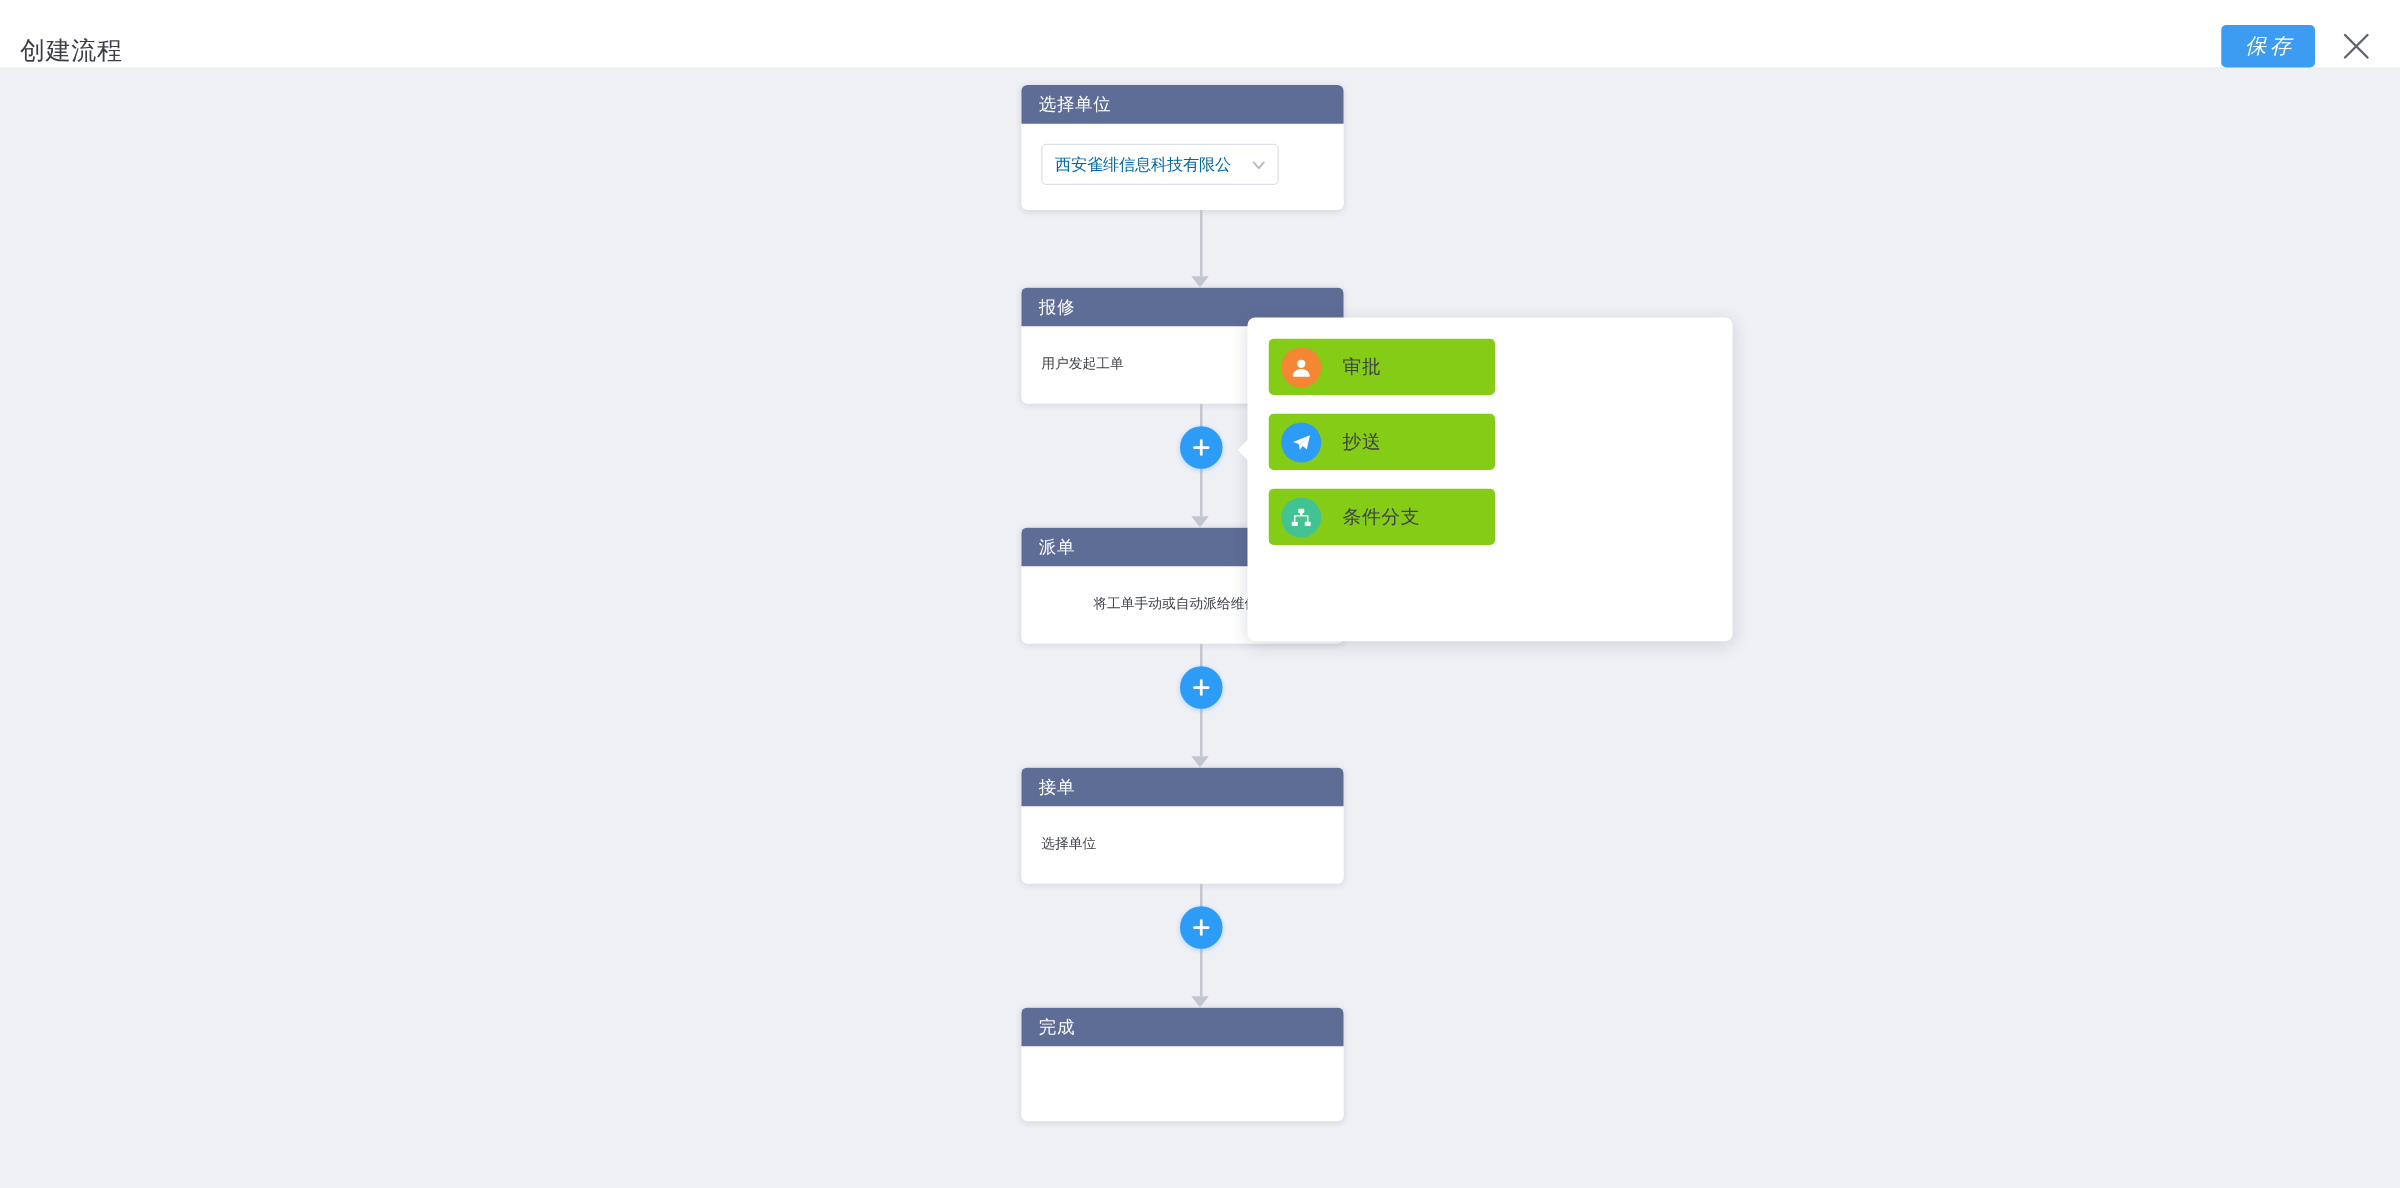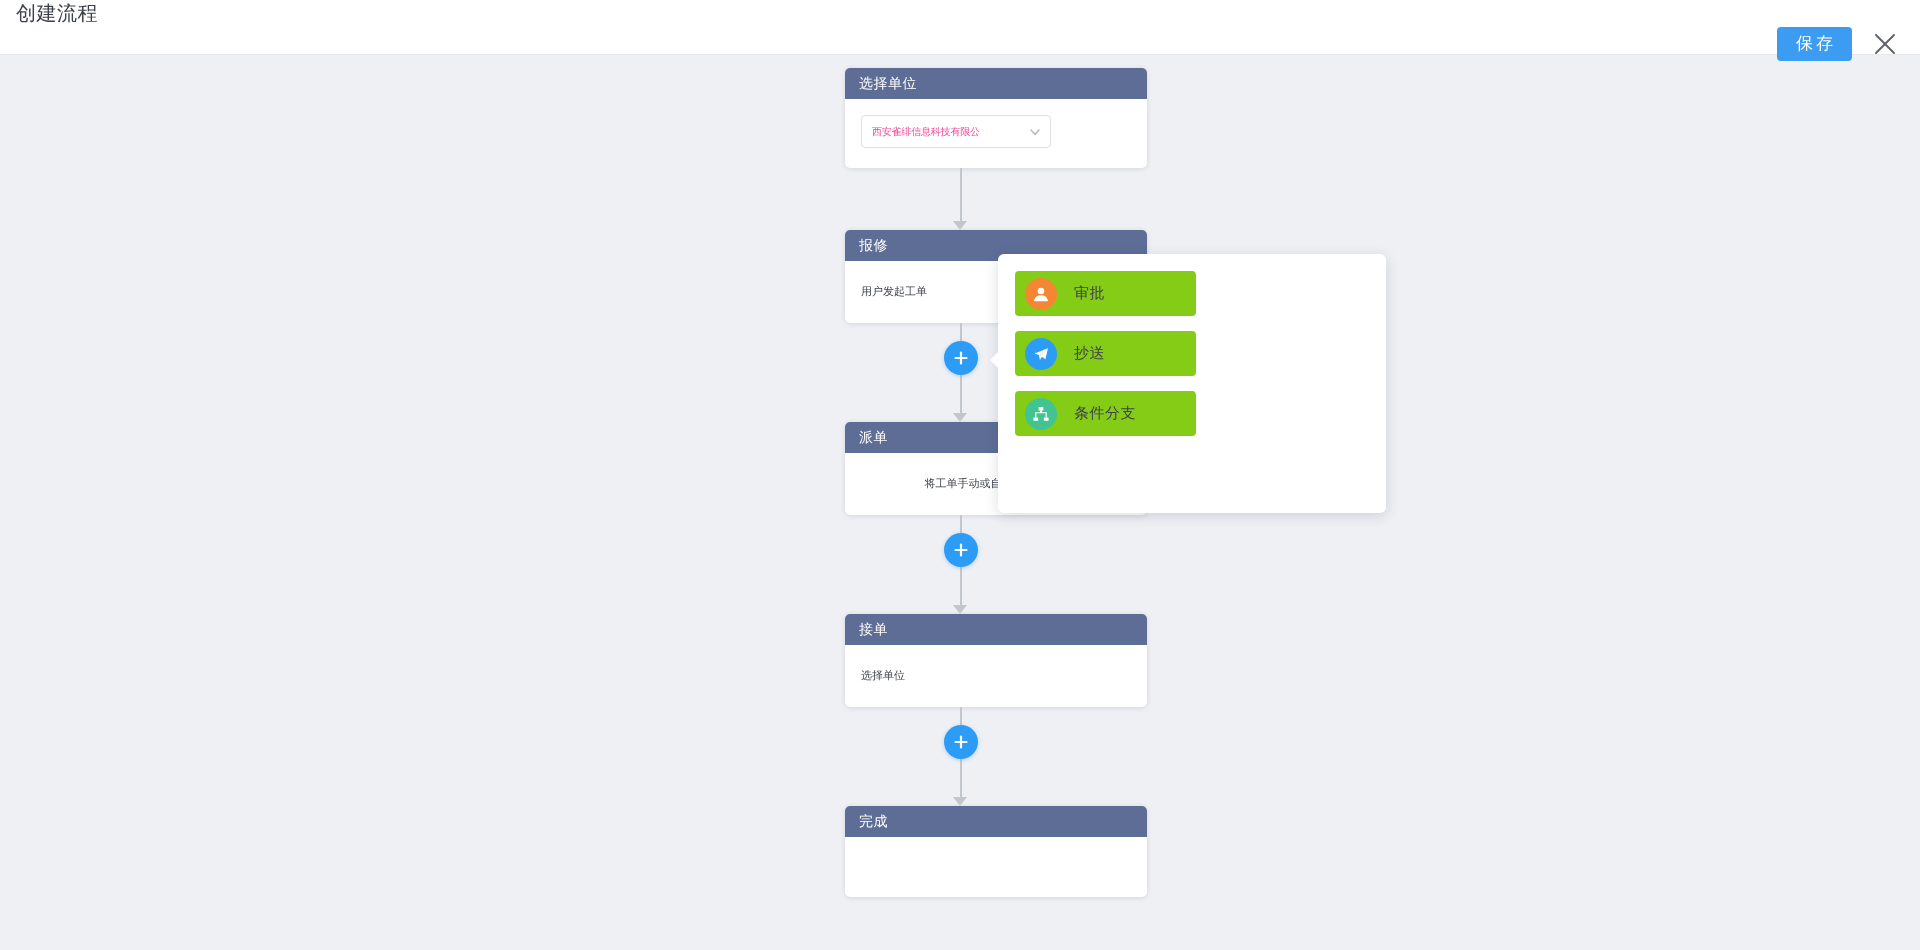--- a/index.html
+++ b/index.html
@@ -14,23 +14,22 @@
 
   
   .topbar {
     position: absolute;
     top: 0; left: 0;
     width: 1920px;
     height: 55px;
     background: #ffffff;
     border-bottom: 1px solid #e6e8ed;
     display: flex;
-    align-items: flex-start;
+    align-items: flex-end;
     z-index: 60;
-    flex-direction: column;
   }
   .topbar-title {
     margin-left: 16px;
     font-size: 20px;
     color: #3b3f47;
     letter-spacing: 0.5px;
   }
   .topbar-actions {
     margin-left: auto;
     display: flex;
@@ -42,20 +41,21 @@
     background: #3c9cf1;
     color: #ffffff;
     border: none;
     border-radius: 4px;
     font-size: 17px;
     letter-spacing: 3px;
     padding: 7px 16px 7px 19px;
     cursor: pointer;
     font-family: inherit;
     line-height: 1.2;
+    font-style: italic;
   }
   .close-icon {
     width: 30px; height: 30px;
     display: flex; align-items: center; justify-content: center;
     cursor: pointer;
   }
   .close-icon svg { display: block; }
 
   
   .canvas {
@@ -69,26 +69,25 @@
 
   .flow {
     position: absolute;
     left: 817px;
     top: 13px;
     width: 286px;
   }
 
   
   .node {
-    width: 302px;
+    width: 258px;
     background: #ffffff;
     border-radius: 5px;
     box-shadow: 0 1px 5px rgba(40,50,80,0.13);
     overflow: hidden;
-    margin-left: 28px;
   }
   .node-header {
     background: #5e6d96;
     color: #ffffff;
     font-size: 14px;
     padding: 6px 14px 7px 14px;
     line-height: 18px;
     letter-spacing: 0.5px;
   }
   .node-body {
@@ -109,22 +108,22 @@
     height: 33px;
     border: 1px solid #dcdfe6;
     border-radius: 4px;
     display: flex;
     align-items: center;
     padding: 0 8px 0 10px;
     background: #ffffff;
     cursor: pointer;
   }
   .select-value {
-    font-size: 10px;
-    color: #ec4899;
+    font-size: 13px;
+    color: #0369a1;
     white-space: nowrap;
     overflow: hidden;
     flex: 1;
     letter-spacing: -0.2px;
   }
   .chevron-down-icon {
     margin-left: 4px;
     flex: 0 0 auto;
     display: flex;
     align-items: center;

